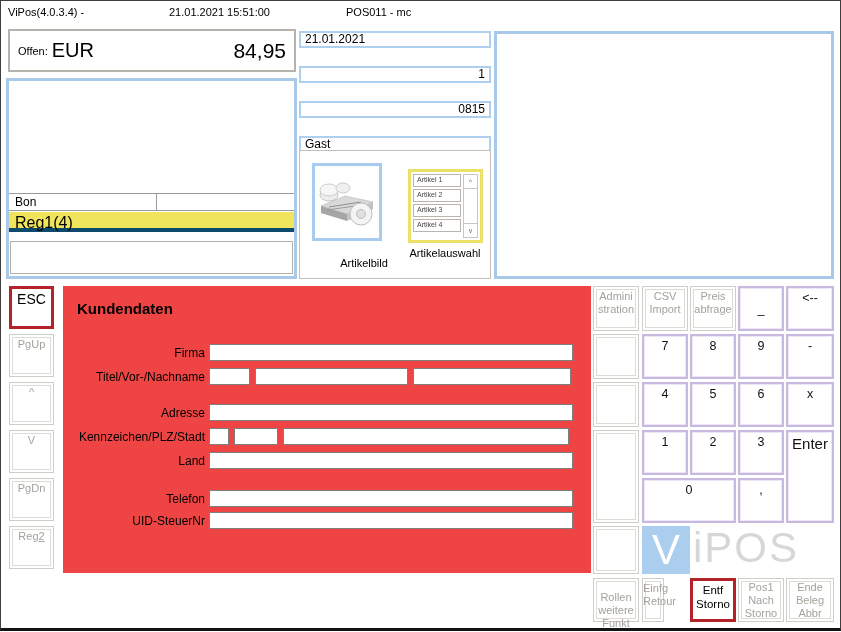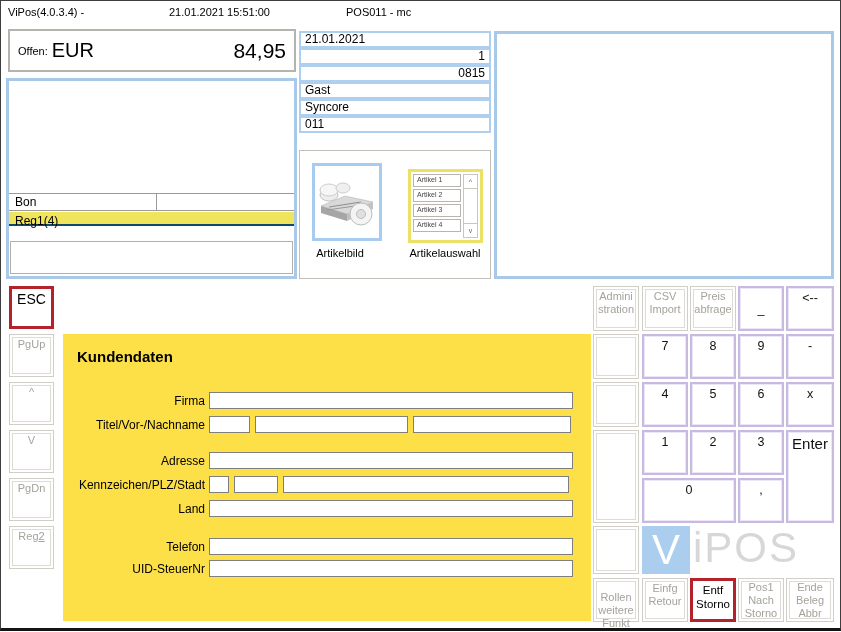--- a/index.html
+++ b/index.html
@@ -11,25 +11,25 @@
   
   .offen{left:7px;top:28px;width:288px;height:43px;border:2px solid #b6b3ae;background:#fff;display:flex;align-items:center;padding:0 8px;}
   .offen .lbl{font-size:11px;color:#000;margin-right:4px;}
   .offen .cur{font-size:20px;color:#000;}
   .offen .amt{font-size:21px;color:#000;margin-left:auto;}
   
   .bonpanel{left:5px;top:77px;width:291px;height:201px;border:3px solid #a9c9e8;background:#fff;}
   .bonrow{position:absolute;left:0;right:0;top:112px;height:18px;border-top:1px solid #9a9a9a;border-bottom:1px solid #9a9a9a;display:flex;font-size:12px;background:#fff;box-sizing:border-box;}
   .bonrow .c1{width:148px;border-right:1px solid #9a9a9a;padding:1px 6px;box-sizing:border-box;}
   .bonrow .c2{flex:1;padding:1px 6px;}
-  .regrow{position:absolute;left:0;right:0;top:131px;height:14px;background:#f0e45c;border-bottom:2px solid #0c4a6e;font-size:12px;padding:2px 6px;box-sizing:border-box;}
+  .regrow{position:absolute;left:0;right:0;top:131px;height:20px;background:#f0e45c;border-bottom:4px solid #0c4a6e;font-size:16px;padding:2px 6px;box-sizing:border-box;}
   .bonbottom{position:absolute;left:1px;right:1px;top:160px;height:31px;border:1px solid #b3b0aa;background:#fff;}
   
   .infopanel{left:298px;top:30px;width:192px;height:115px;}
-  .irow{height:17px;margin-bottom:0;border:2px solid #aed0ee;background:#fff;font-size:12px;line-height:13px;padding:0 4px;box-sizing:border-box;color:#000;}
+  .irow{height:17px;margin-bottom:18px;border:2px solid #aed0ee;background:#fff;font-size:12px;line-height:13px;padding:0 4px;box-sizing:border-box;color:#000;}
   .irow.r{text-align:right;}
   
   .artpanel{left:298px;top:149px;width:192px;height:129px;border:1px solid #c2bfba;background:#fff;}
   .bildbox{position:absolute;left:12px;top:12px;width:70px;height:78px;border:3px solid #a8ccf0;background:#fff;box-sizing:border-box;}
   .auswbox{position:absolute;left:108px;top:18px;width:75px;height:74px;border:3px solid #ece167;background:#fff;box-sizing:border-box;padding:2px;display:flex;}
   .auswitems{flex:1;display:flex;flex-direction:column;}
   .auswitem{height:13px;margin-bottom:2px;border:1px solid #b9b5ae;background:#fff;font-size:7px;color:#444;padding:1px 0 0 3px;box-sizing:border-box;}
   .auswscroll{width:15px;margin-left:2px;border:1px solid #c9c5bf;position:relative;box-sizing:border-box;}
   .sup,.sdn{position:absolute;left:0;right:0;height:13px;font-size:7px;color:#666;text-align:center;line-height:13px;}
   .sup{top:0;border-bottom:1px solid #c9c5bf;}
@@ -38,21 +38,21 @@
   
   .display{left:493px;top:30px;width:340px;height:248px;border:3px solid #a9c9e8;background:#fff;}
   
   .btn{position:absolute;background:#fff;box-sizing:border-box;text-align:center;white-space:pre-line;cursor:default;}
   .gbtn{border:1px solid #d1cec8;box-shadow:inset 0 0 0 2px #ffffff,inset 0 0 0 3px #dedbd5;color:#a5a29c;font-size:11px;padding-top:3px;line-height:1.2;}
   .pbtn{border:2px solid #c8b9e1;box-shadow:inset 0 0 0 1px #ece6f6;color:#111;font-size:12.5px;padding-top:3px;line-height:1.2;}
   .rbtn{border:3px solid #b4232b;color:#000;font-size:11.5px;padding-top:2px;line-height:1.25;}
   .esc{font-size:14px;}
   .enterkey{font-size:15px;}
   
-  .formpanel{left:62px;top:285px;width:528px;height:287px;background:#fde047;margin-top:48px;}
+  .formpanel{left:62px;top:285px;width:528px;height:287px;background:#ef4444;}
   .ftitle{position:absolute;left:14px;top:14px;font-size:15px;font-weight:bold;color:#000;}
   .frow{position:absolute;left:0;height:17px;display:flex;align-items:center;}
   .flabel{width:142px;text-align:right;padding-right:4px;font-size:12px;color:#000;flex:none;}
   .finput{height:17px;border:1px solid #7f7f7f;background:#fff;box-sizing:border-box;margin-right:5px;padding:0 2px;font-size:12px;flex:none;}
   
   .logo{left:641px;top:525px;width:192px;height:48px;display:flex;align-items:stretch;overflow:hidden;}
   .logo-v{width:48px;background:#abceef;color:#fff;font-size:42px;line-height:48px;text-align:center;}
   .logo-rest{color:#d7d7d7;font-size:42px;line-height:44px;letter-spacing:2px;padding-left:3px;}
 </style>
 </head>
@@ -109,21 +109,21 @@
         <div class="auswitem">Artikel 1</div>
         <div class="auswitem">Artikel 2</div>
         <div class="auswitem">Artikel 3</div>
         <div class="auswitem" style="margin-bottom:0">Artikel 4</div>
       </div>
       <div class="auswscroll">
         <div class="sup">^</div>
         <div class="sdn">v</div>
       </div>
     </div>
-    <div class="artlabel" style="left:0;width:80px;">Artikelbild</div>
+    <div class="artlabel" style="left:24px;width:80px;margin-top:10px;">Artikelbild</div>
     <div class="artlabel" style="left:100px;width:90px;">Artikelauswahl</div>
   </div>
 
   <div class="abs display"></div>
 
   <div class="btn rbtn esc" style="left:8px;top:285px;width:45px;height:43px;">ESC</div>
   <div class="btn gbtn" style="left:8px;top:333px;width:45px;height:43px;">PgUp</div>
   <div class="btn gbtn" style="left:8px;top:381px;width:45px;height:43px;">^</div>
   <div class="btn gbtn" style="left:8px;top:429px;width:45px;height:43px;">V</div>
   <div class="btn gbtn" style="left:8px;top:477px;width:45px;height:43px;">PgDn</div>
@@ -196,21 +196,21 @@
 
   <div class="btn gbtn" style="left:592px;top:525px;width:46px;height:48px;"></div>
   <div class="abs logo">
     <div class="logo-v">V</div>
     <div class="logo-rest">iPOS</div>
   </div>
 
   <div class="btn gbtn" style="left:592px;top:577px;width:46px;height:44px;padding-top:12px;">Rollen
 weitere
 Funkt</div>
-  <div class="btn gbtn" style="left:641px;top:577px;width:46px;height:44px;">Einfg
+  <div class="btn gbtn" style="left:641px;top:577px;width:22px;height:44px;">Einfg
 Retour</div>
   <div class="btn rbtn" style="left:689px;top:577px;width:46px;height:44px;">Entf
 Storno</div>
   <div class="btn gbtn" style="left:737px;top:577px;width:46px;height:44px;padding-top:2px;">Pos1
 Nach
 Storno</div>
   <div class="btn gbtn" style="left:785px;top:577px;width:48px;height:44px;padding-top:2px;">Ende
 Beleg
 Abbr</div>
 

